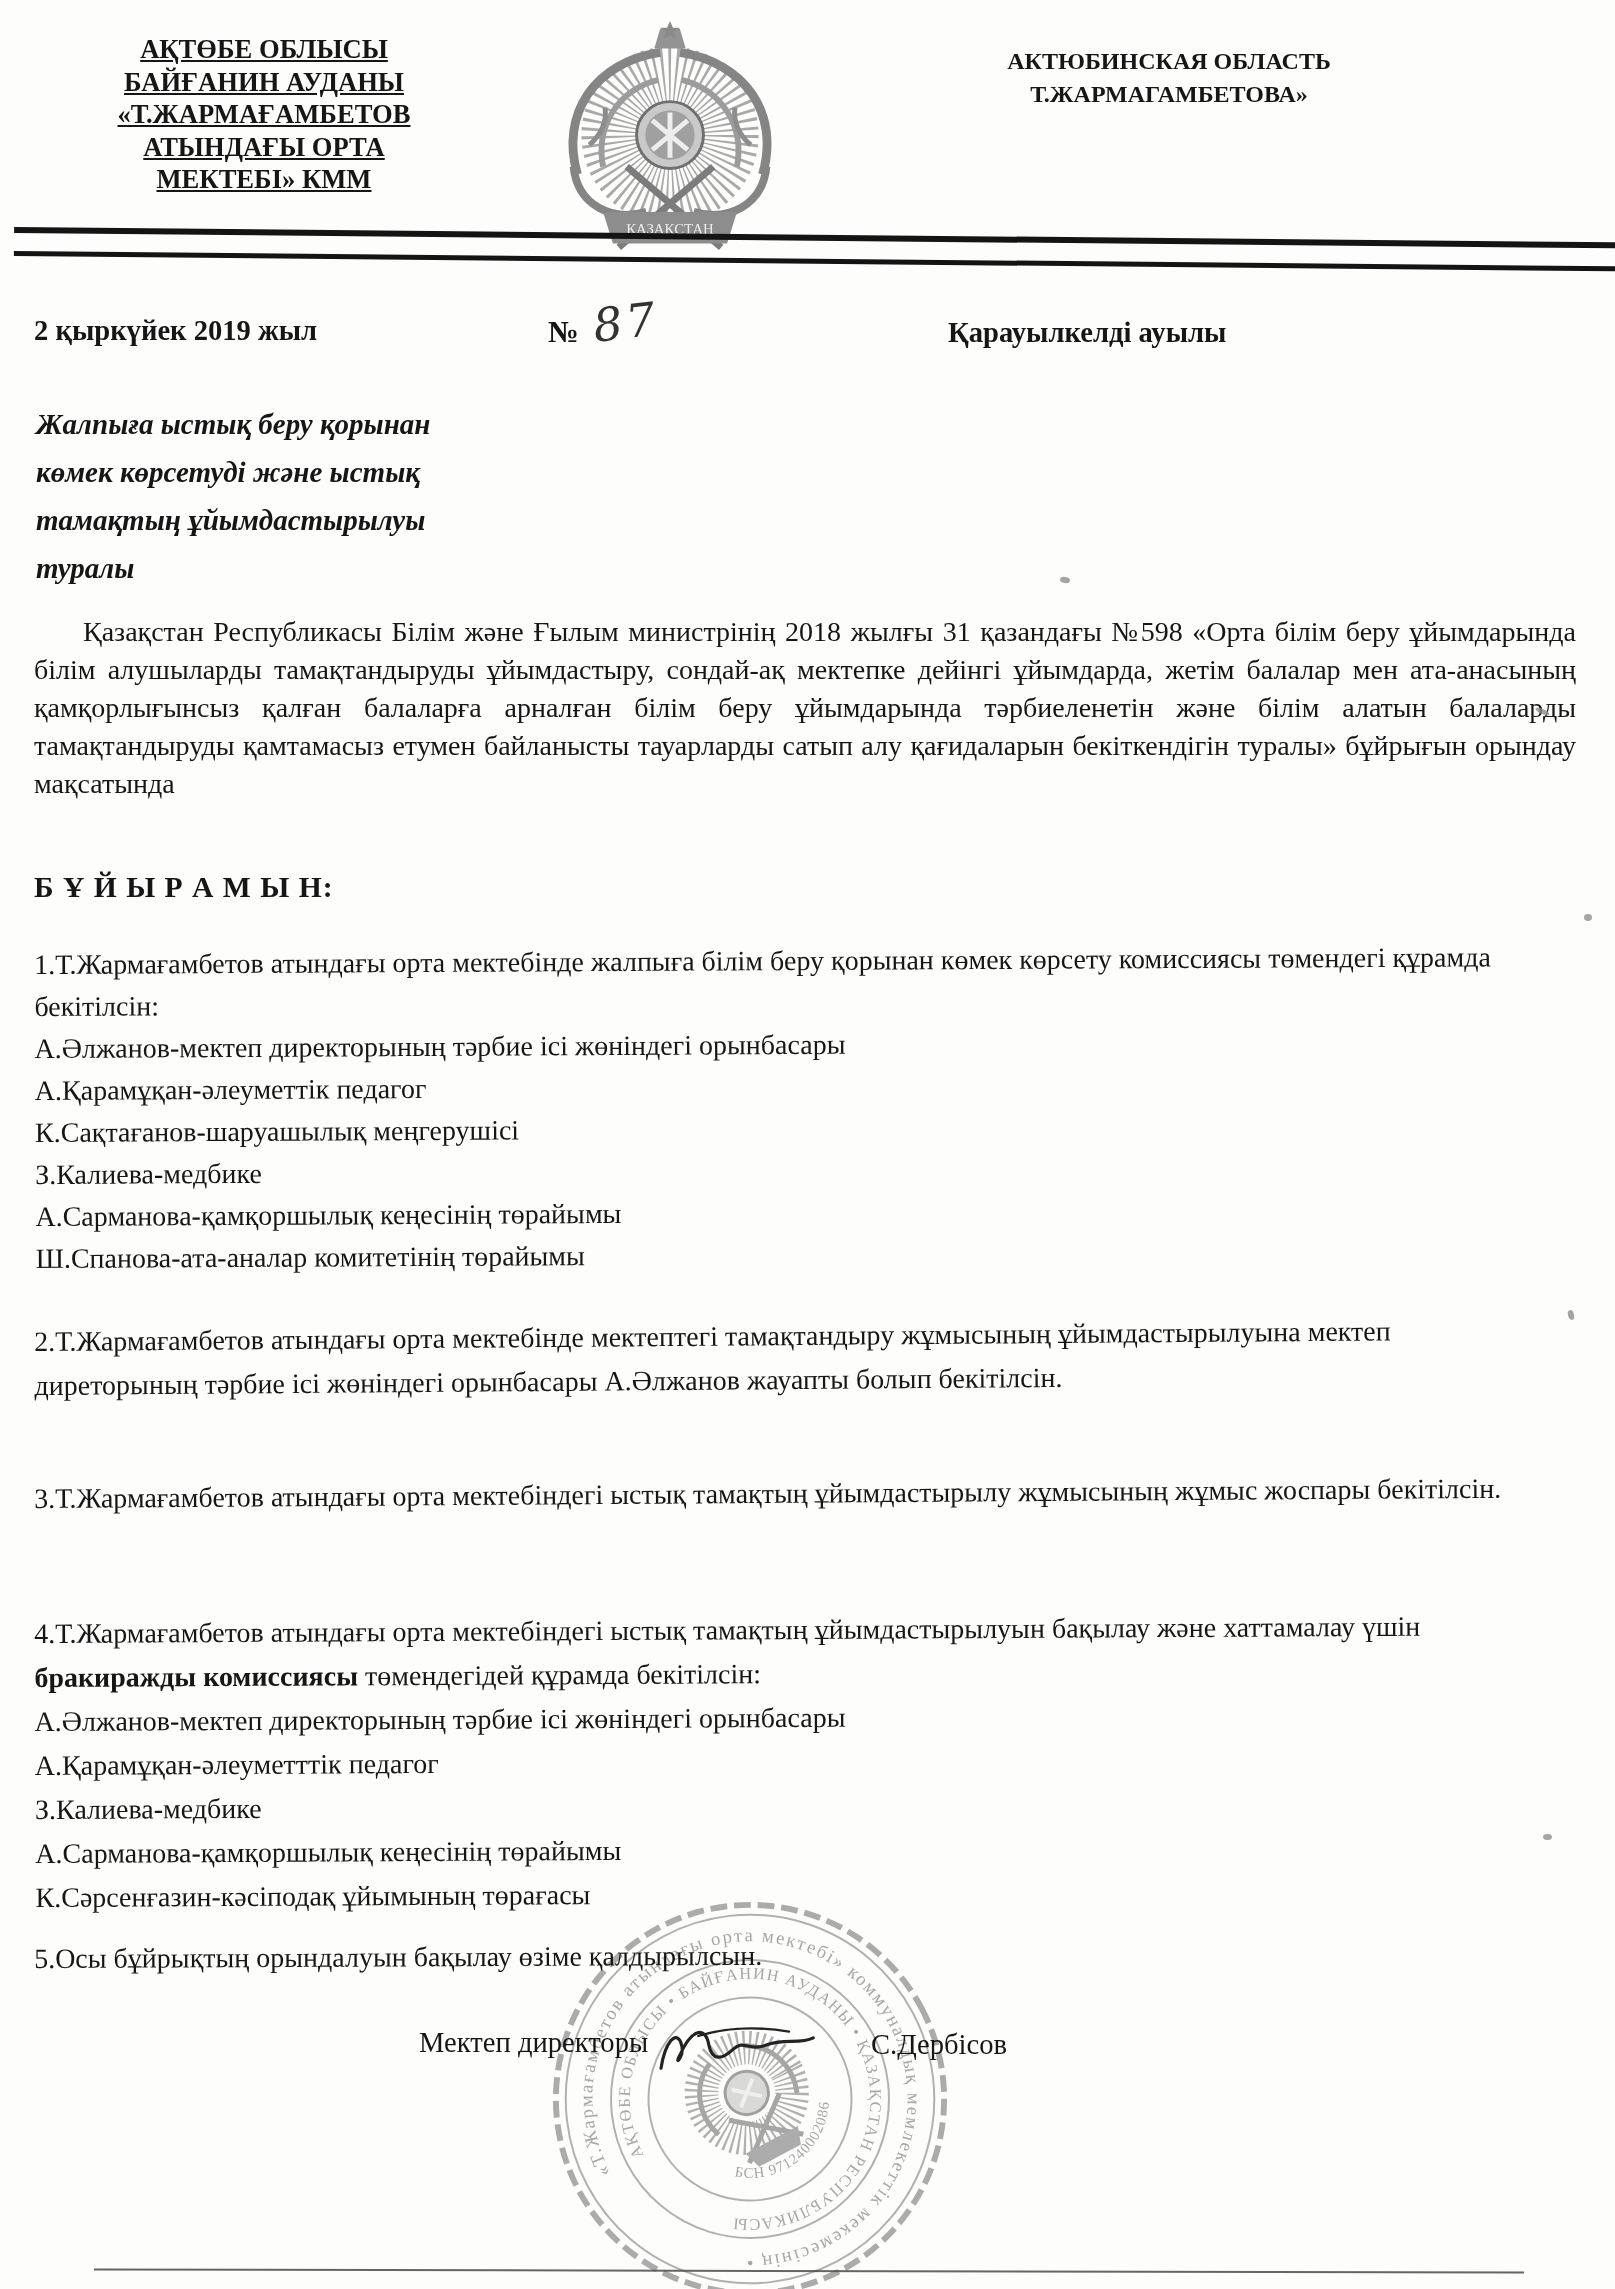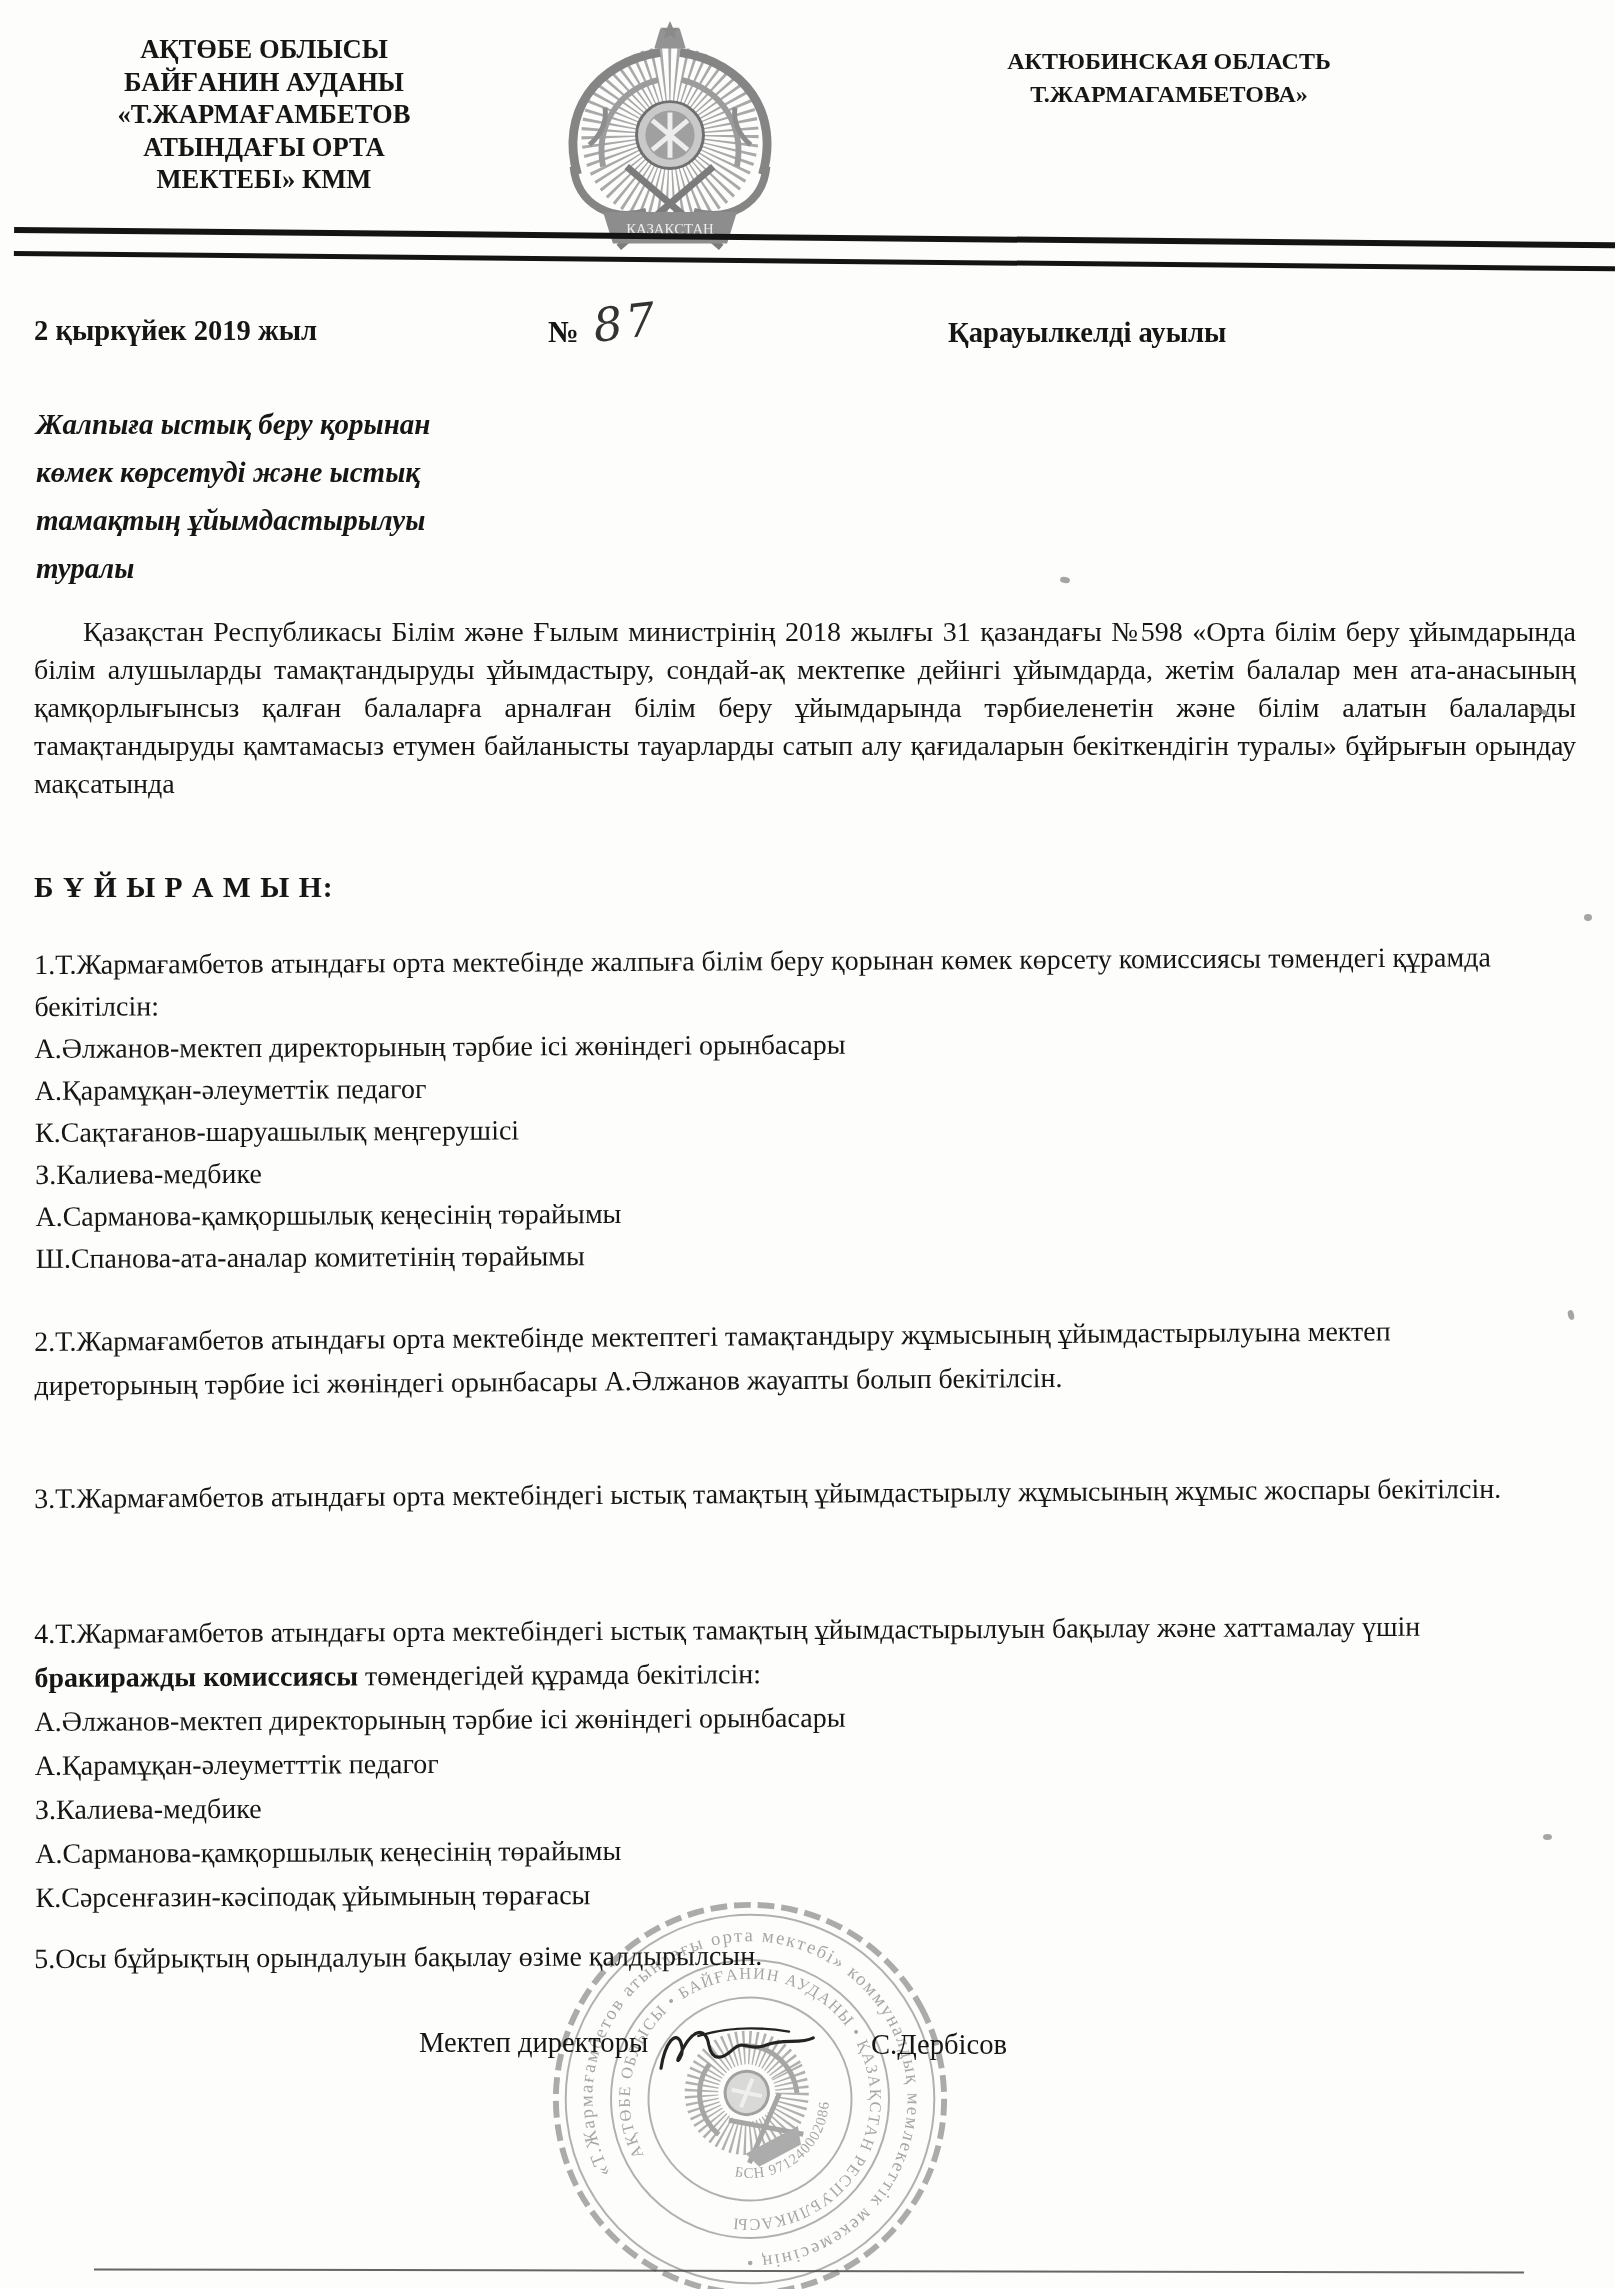--- a/index.html
+++ b/index.html
@@ -1,19 +1,19 @@
 <!DOCTYPE html>
 <html><head>
 <meta charset="utf-8">
 <style>
   html,body{margin:0;padding:0;background:#e8e8e8;}
   .page{position:relative;width:1616px;height:2289px;background:#fdfdfc;overflow:hidden;
         font-family:"Liberation Serif",serif;color:#161616;margin:0 auto;}
   .abs{position:absolute;}
-  .hdr-left{left:57px;top:33px;width:414px;text-align:center;font-weight:bold;font-size:26.6px;line-height:32.5px;}
+  .hdr-left{left:57px;top:33px;width:414px;text-align:center;font-weight:bold;font-size:26.6px;line-height:32.5px;text-decoration:underline;}
   .emblem{left:544px;top:17.7px;width:252px;height:248px;}
   .hdr-right{left:849px;top:45px;width:640px;text-align:center;font-weight:bold;font-size:24px;line-height:33px;}
   .rule{left:13.8px;top:227px;width:1608px;height:17.7px;border-top:6.9px solid #141414;border-bottom:5.9px solid #141414;
         transform:rotate(0.55deg);transform-origin:left center;}
   .meta{left:0;top:309px;width:1616px;height:69px;font-weight:bold;font-size:28.6px;}
   .meta .date{left:34px;top:5.9px;text-align:center;}
   .meta .no{left:548px;top:5.9px;font-size:30.5px;}
   .meta .no-val{left:593px;top:-13.8px;font-size:46px;font-weight:500;font-style:italic;
         font-family:"DejaVu Serif",serif;color:#333;letter-spacing:3.9px;transform:rotate(-7deg);}
   .meta .place{left:948px;top:7.9px;}

